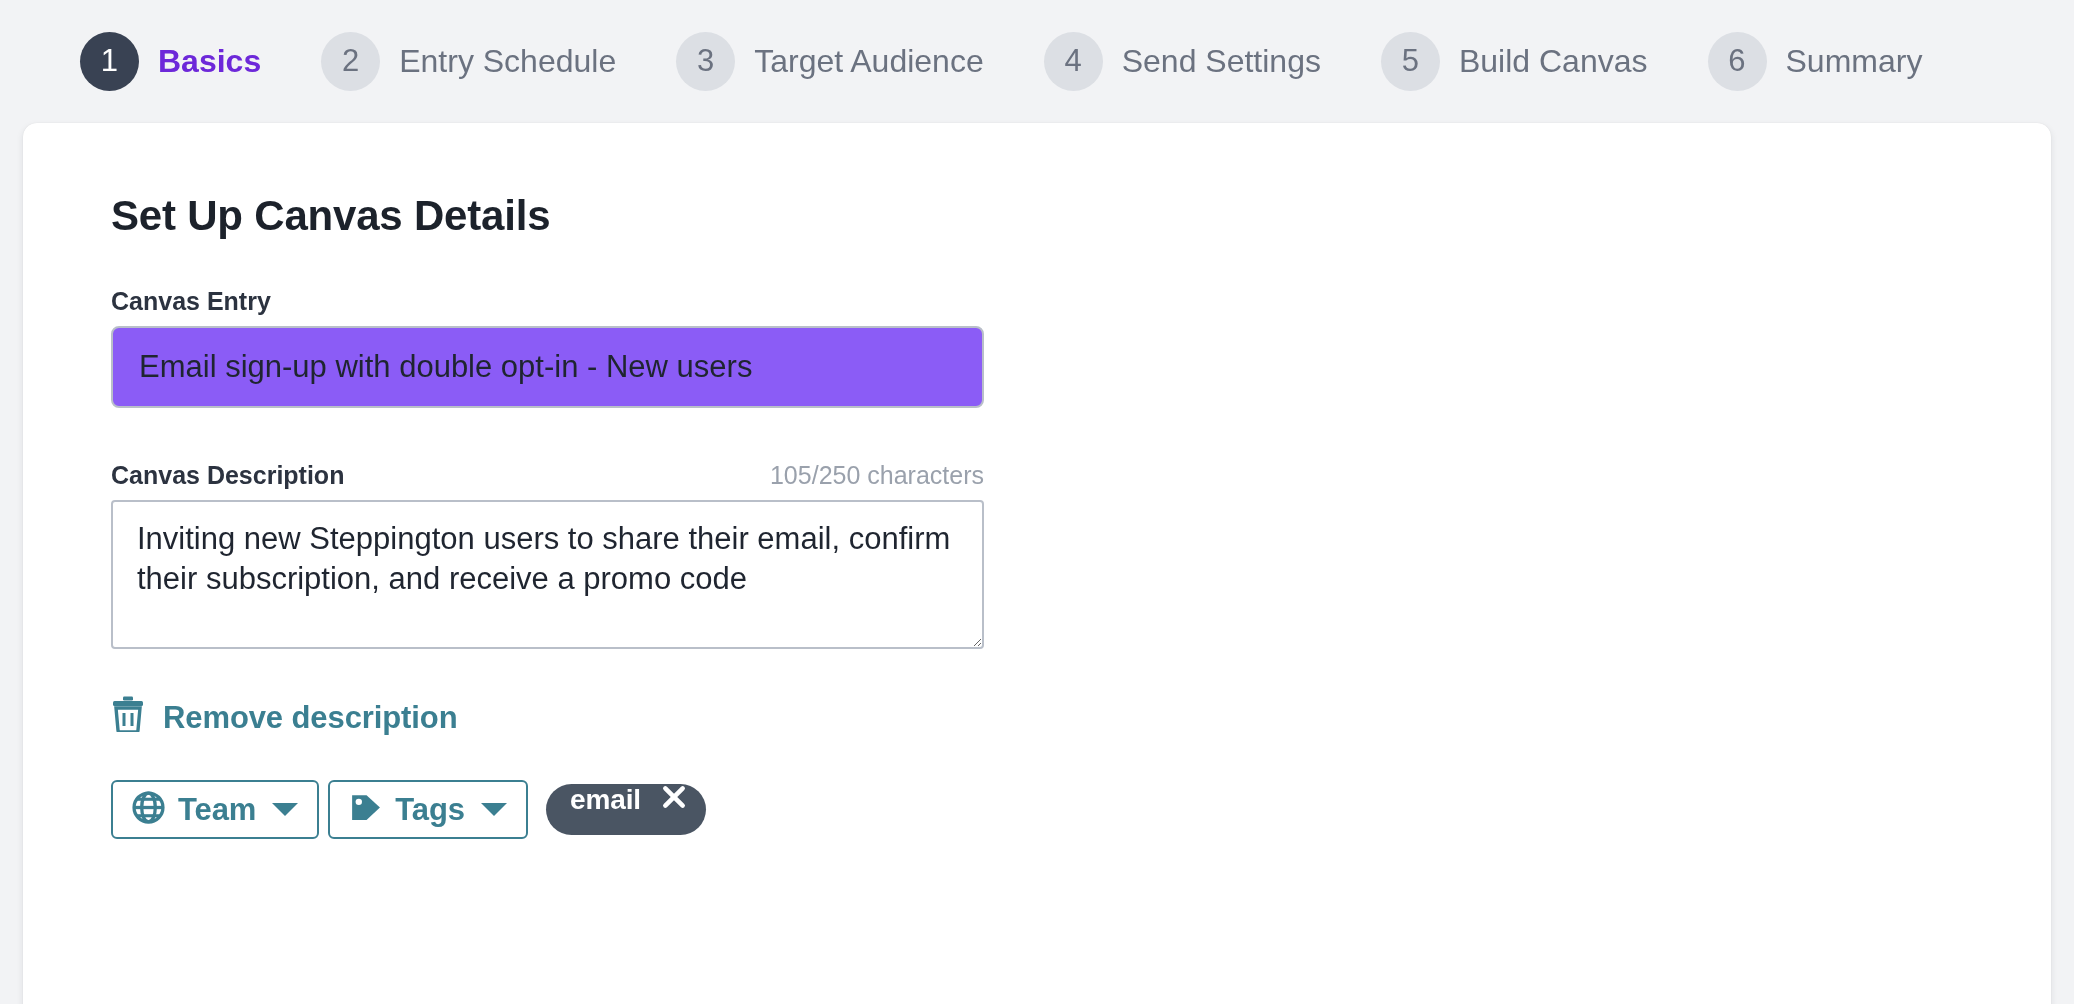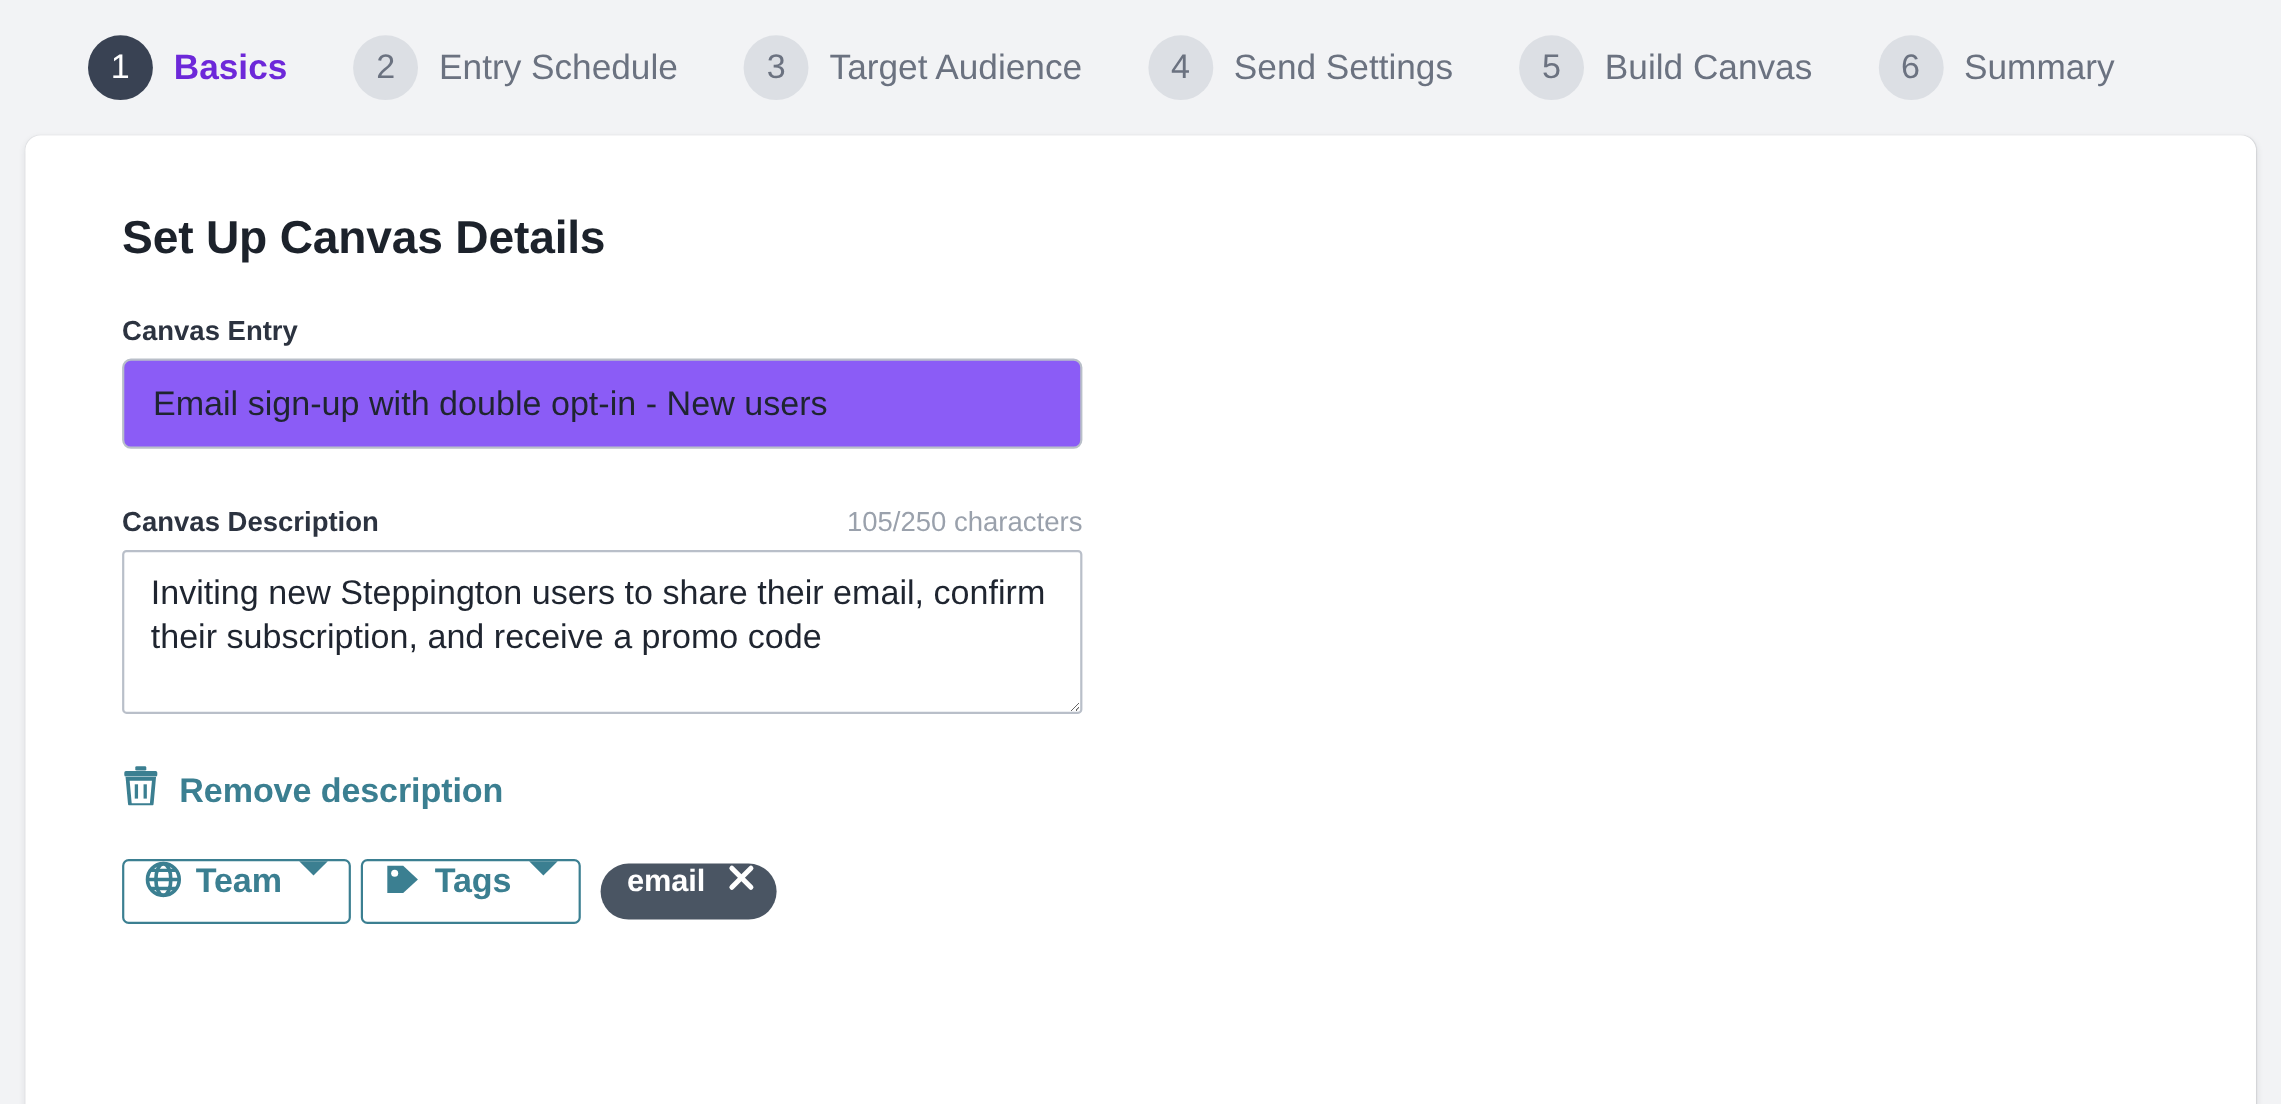--- a/index.html
+++ b/index.html
@@ -168,20 +168,21 @@
     letter-spacing: -0.1px;
   }
 
   
   .button-row {
     display: flex;
     align-items: center;
   }
   .dropdown-btn {
     display: inline-flex;
+    align-items: center;
     height: 59px;
     padding: 0 19px;
     background: #ffffff;
     border: 2px solid #3b7f91;
     border-radius: 6px;
     cursor: pointer;
     margin-right: 9px;
   }
   .dropdown-btn .btn-icon { flex: none; display: block; }
   .dropdown-btn .btn-label {

